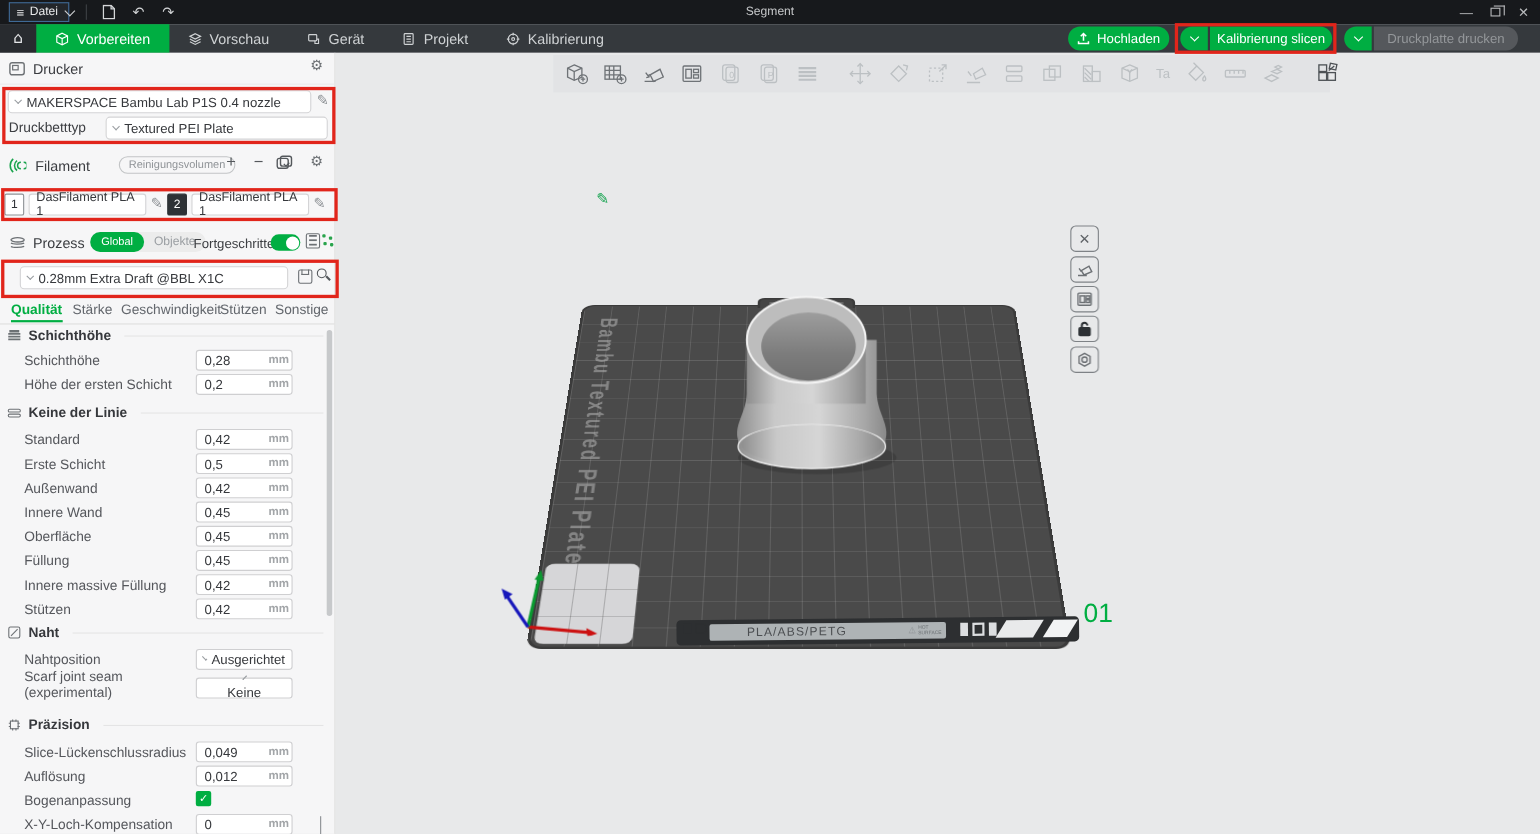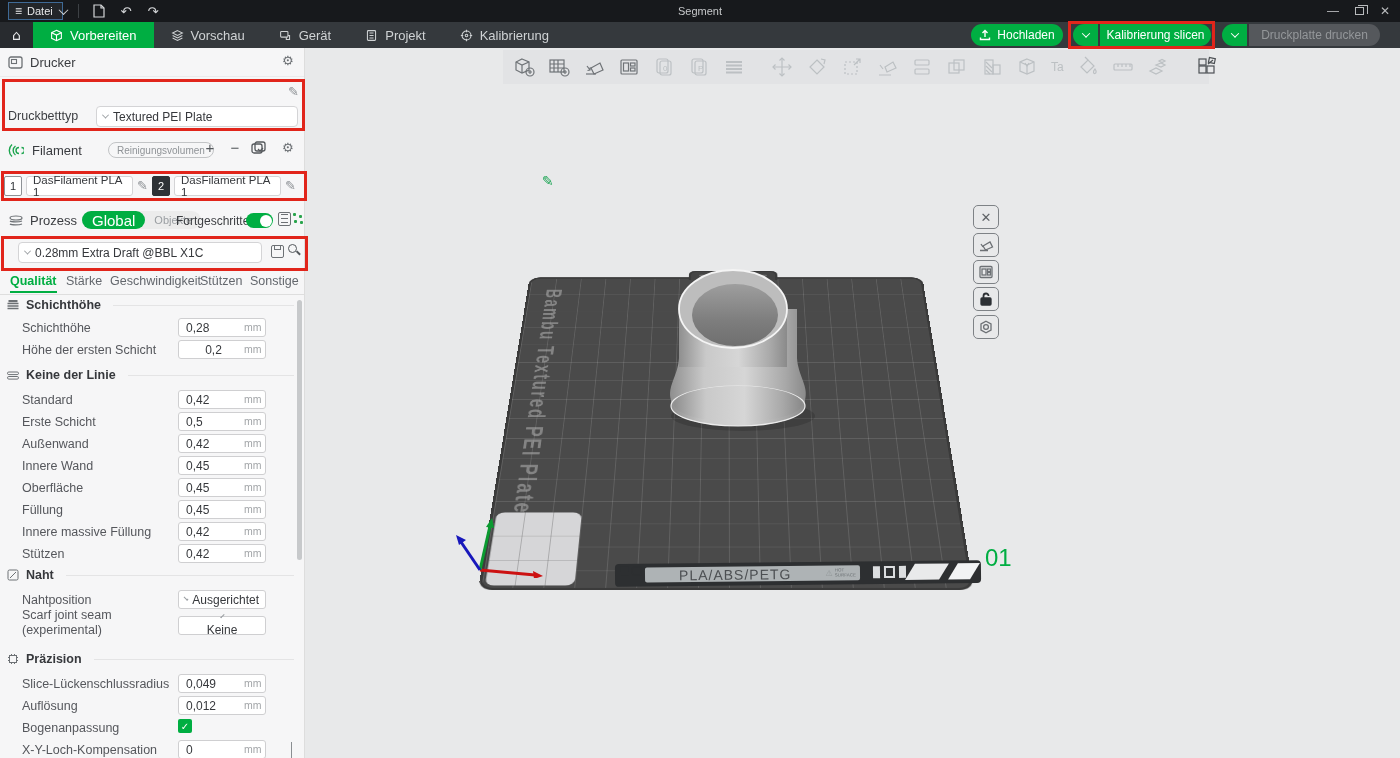--- a/index.html
+++ b/index.html
@@ -47,21 +47,21 @@
   .hairline { position:absolute; left:0; right:0; height:1px; background:#ebebec; }
 
   .flushpill { position:absolute; left:108px; top:94px; height:16px; border:1px solid #c2c4c6; border-radius:9px; padding:0 8px; font-size:10px; color:#8f9397; display:flex; align-items:center; background:#f6f6f7; }
   .pm { position:absolute; top:91px; font-size:15px; color:#54585c; width:16px; text-align:center; }
 
   .slotbadge { position:absolute; top:128px; width:18px; height:20px; border:1px solid #8e9296; border-radius:2px; background:#fff; font-size:11px; color:#2e3236; display:flex; align-items:center; justify-content:center; }
   .slotbadge.dark { background:#2e3236; color:#fff; border-color:#2e3236; }
   .slotfield { position:absolute; top:128px; width:107px; height:20px; background:#fff; border:1px solid #d4d4d6; border-radius:3px; font-size:11.5px; color:#36383c; display:flex; align-items:center; padding:0 6px; }
 
   .scopewrap { position:absolute; left:82px; top:163px; height:18px; background:#ececec; border-radius:9px; display:flex; align-items:center; }
-  .scope-g { height:18px; background:#00ae42; color:#fff; border-radius:9px; font-size:15px; display:flex; align-items:center; padding:0 10px; }
+  .scope-g { height:18px; background:#00ae42; color:#fff; border-radius:9px; font-size:10px; display:flex; align-items:center; padding:0 10px; }
   .scope-o { font-size:11px; color:#9a9ea2; padding:0 9px; }
   .toggle { position:absolute; left:246px; top:165px; width:27px; height:15px; background:#00ae42; border-radius:8px; }
   .toggle:after { content:""; position:absolute; right:1.5px; top:1.5px; width:12px; height:12px; background:#fff; border-radius:50%; }
   .listico { position:absolute; left:278px; top:164px; width:13px; height:14px; border:1.2px solid #6d7175; border-radius:2px;
              background:repeating-linear-gradient(#f6f6f7 0 2px,#6d7175 2px 3px); background-size:7px 4px; background-position:2px 3px; background-repeat:repeat-y; }
   .dotsico { position:absolute; left:293px; top:165px; width:10px; height:11px; }
   .dotsico i { position:absolute; width:3px; height:3px; background:#29a44c; border-radius:1px; }
 
   .saveico { position:absolute; left:271px; top:197px; width:13px; height:13px; border:1.3px solid #6d7175; border-radius:2px; }
   .saveico:before { content:""; position:absolute; left:2px; top:-1px; width:5px; height:4px; border:1.3px solid #6d7175; border-top:none; }
@@ -71,21 +71,21 @@
   .ptab { position:absolute; top:226px; font-size:12.5px; color:#63676d; }
   .ptab.active { color:#00ae42; font-weight:bold; border-bottom:2px solid #00ae42; padding-bottom:3px; }
 
   .shead { position:absolute; left:6px; right:10px; display:flex; align-items:center; gap:6px; }
   .shead .sic { color:#6d7175; font-size:11px; width:14px; font-family:"DejaVu Sans",sans-serif; }
   .shead .st { font-size:12.5px; font-weight:bold; color:#36383c; white-space:nowrap; }
   .shead:after { content:""; flex:1; height:1px; background:#e4e4e5; margin-left:6px; }
 
   .rowlabel { position:absolute; left:22px; font-size:12.5px; color:#55575c; line-height:20px; }
   .pin { position:absolute; left:178px; width:88px; height:19px; border:1px solid #cfcfd1; border-radius:3px; background:#fff; font-size:12px; color:#36383c; padding:0 24px 0 7px; font-family:"Liberation Sans",sans-serif; }
-  .unit { position:absolute; left:244px; width:20px; font-size:10.5px; color:#a2a5a8; line-height:19px; }
+  .unit { position:absolute; left:244px; width:20px; font-size:10.5px; color:#a2a5a8; line-height:19px;font-weight:bold; }
   .psel { position:absolute; left:178px; width:88px; height:19px; border:1px solid #cfcfd1; border-radius:3px; background:#fff; display:flex; align-items:center; gap:5px; padding:0 6px; font-size:12px; color:#36383c; }
   .psel .chev { border-color:#9a9ea2; width:5px; height:5px; }
   .pcheck { position:absolute; left:178px; width:14px; height:14px; background:#00ae42; border-radius:2px; color:#fff; font-size:10px; display:flex; align-items:center; justify-content:center; }
 
   .scroll-thumb { position:absolute; left:297px; top:252px; width:5px; height:260px; background:#c7c9cb; border-radius:3px; }
   .scroll-down { position:absolute; left:291px; top:694px; }
   .scroll-down .chev { border-color:#8a8e92; }
 
   
   .viewport { position:absolute; left:305px; top:48px; width:1095px; height:710px; background:#e8e9ea; overflow:hidden; }
@@ -110,21 +110,21 @@
   .plate-handle:after { content:""; position:absolute; left:10px; top:5px; right:10px; height:4px; background:#6a6a6a; border-radius:2px; }
   .brand-text { position:absolute; left:14px; top:22px; writing-mode:vertical-lr; font-size:27px; font-weight:bold; letter-spacing:3px; color:rgba(180,180,180,0.55); }
   .wipe { position:absolute; left:3px; bottom:3px; width:90px; height:106px; background:#d6d6d8; border-radius:9px;
           background-image:repeating-linear-gradient(to right, rgba(90,90,90,0.35) 0 1px, transparent 1px 30px),
                            repeating-linear-gradient(to bottom, rgba(90,90,90,0.35) 0 1px, transparent 1px 35px); }
 
   .front-strip { position:absolute; left:310px; top:514px; width:366px; height:23px; background:#2d2f31; border-radius:4px; transform:rotate(-0.6deg); }
   .fs-label { position:absolute; left:30px; top:4px; width:215px; height:15px; background:#aeb3b5; border-radius:2px; display:flex; align-items:center; }
   .fs-sq1 { position:absolute; left:6px; top:3px; width:8px; height:9px; background:#2d2f31; }
   .fs-sq2 { position:absolute; left:17px; top:3px; width:10px; height:9px; border:1.5px solid #2d2f31; border-radius:2px; }
-  .fs-text { position:absolute; left:34px; font-size:14px; letter-spacing:1px; color:#4c4f52; }
+  .fs-text { position:absolute; left:34px; font-size:11px; letter-spacing:1px; color:#4c4f52; }
   .fs-warn { position:absolute; right:4px; top:2px; display:flex; align-items:center; gap:2px; color:#8d9294; }
   .fs-warn .tri { font-size:8px; font-family:"DejaVu Sans",sans-serif; }
   .fs-warn .wt { font-size:4.5px; line-height:5px; color:#6e7376; }
   .fs-icons { position:absolute; left:258px; top:5px; display:flex; gap:4px; }
   .fs-icons i { display:block; width:7px; height:12px; background:#dcdee0; }
   .fs-icons i.box { width:11px; background:transparent; border:2px solid #dcdee0; }
   .fs-par { position:absolute; top:3px; height:16px; background:#e9eaeb; transform:skewX(-32deg); }
 
   .axis-svg { position:absolute; left:130px; top:458px; }
   .pencil { position:absolute; left:237px; top:125px; color:#1fа; color:#19a452; font-size:14px; font-family:"DejaVu Sans",sans-serif; }
@@ -238,20 +238,24 @@
 <div class="sidepanel">
 
   <svg class="abs" style="left:8px; top:8px;" width="15" height="13" viewBox="0 0 15 13">
       <rect x="1" y="1" width="13" height="11" rx="2" fill="none" stroke="#6d7175" stroke-width="1.3"></rect>
       <rect x="3.5" y="3.5" width="5" height="4" fill="none" stroke="#6d7175" stroke-width="1.1"></rect>
     </svg>
   <div class="sp-sec-title abs" style="left:30px; top:7px;">Drucker</div>
   <div class="gearg abs" style="left:282px; top:6px;"><span>⚙</span></div>
   <div class="hairline" style="top:28px;"></div>
 
+  <div class="combo" style="left:7px; top:34px; width:276px;">
+    <span class="chev"></span>
+    <span>MAKERSPACE Bambu Lab P1S 0.4 nozzle</span>
+  </div>
   <div class="editg abs" style="left:288px; top:36px;"><span>✎</span></div>
 
   <div class="abs" style="left:8px; top:61px; font-size:12.5px; color:#3c3e42;">Druckbetttyp</div>
   <div class="combo" style="left:96px; top:58px; width:202px;">
     <span class="chev"></span>
     <span>Textured PEI Plate</span>
   </div>
 
   <svg class="abs" style="left:8px; top:95px;" width="16" height="15" viewBox="0 0 16 15">
       <path d="M4 1.5a8 8 0 0 0 0 12M7.5 3a5.5 5.5 0 0 0 0 9M11 4.5a3 3 0 0 0 0 6" fill="none" stroke="#1ba44e" stroke-width="1.4"></path>
@@ -318,21 +322,21 @@
     <svg class="sic" width="13" height="11" viewBox="0 0 13 11">
         <path d="M1 3.5h11M1 6h11M1 8.5h11" stroke="#6d7175" stroke-width="1.6"></path>
         <path d="M2 1h9" stroke="#6d7175" stroke-width="2.4"></path>
       </svg>
     <span class="st">Schichthöhe</span>
   </div>
   <div class="rowlabel" style="top:270px;">Schichthöhe</div>
   <input class="pin" style="top: 270px;" readonly="" value="0,28">
   <div class="unit" style="top:270px;">mm</div>
   <div class="rowlabel" style="top:292px;">Höhe der ersten Schicht</div>
-  <input class="pin" style="top: 292px; text-align: center;" readonly="" value="0,2">
+  <input class="pin" style="top: 292px;" readonly="" value="0,2">
   <div class="unit" style="top:292px;">mm</div>
 
   <div class="shead" style="top:320px;">
     <svg class="sic" width="13" height="11" viewBox="0 0 13 11">
         <rect x="1" y="2" width="11" height="2.6" rx="1.3" fill="none" stroke="#6d7175"></rect>
         <rect x="1" y="6.5" width="11" height="2.6" rx="1.3" fill="none" stroke="#6d7175"></rect>
       </svg>
     <span class="st">Keine der Linie</span>
   </div>
   <div class="rowlabel" style="top:342px;">Standard</div>

